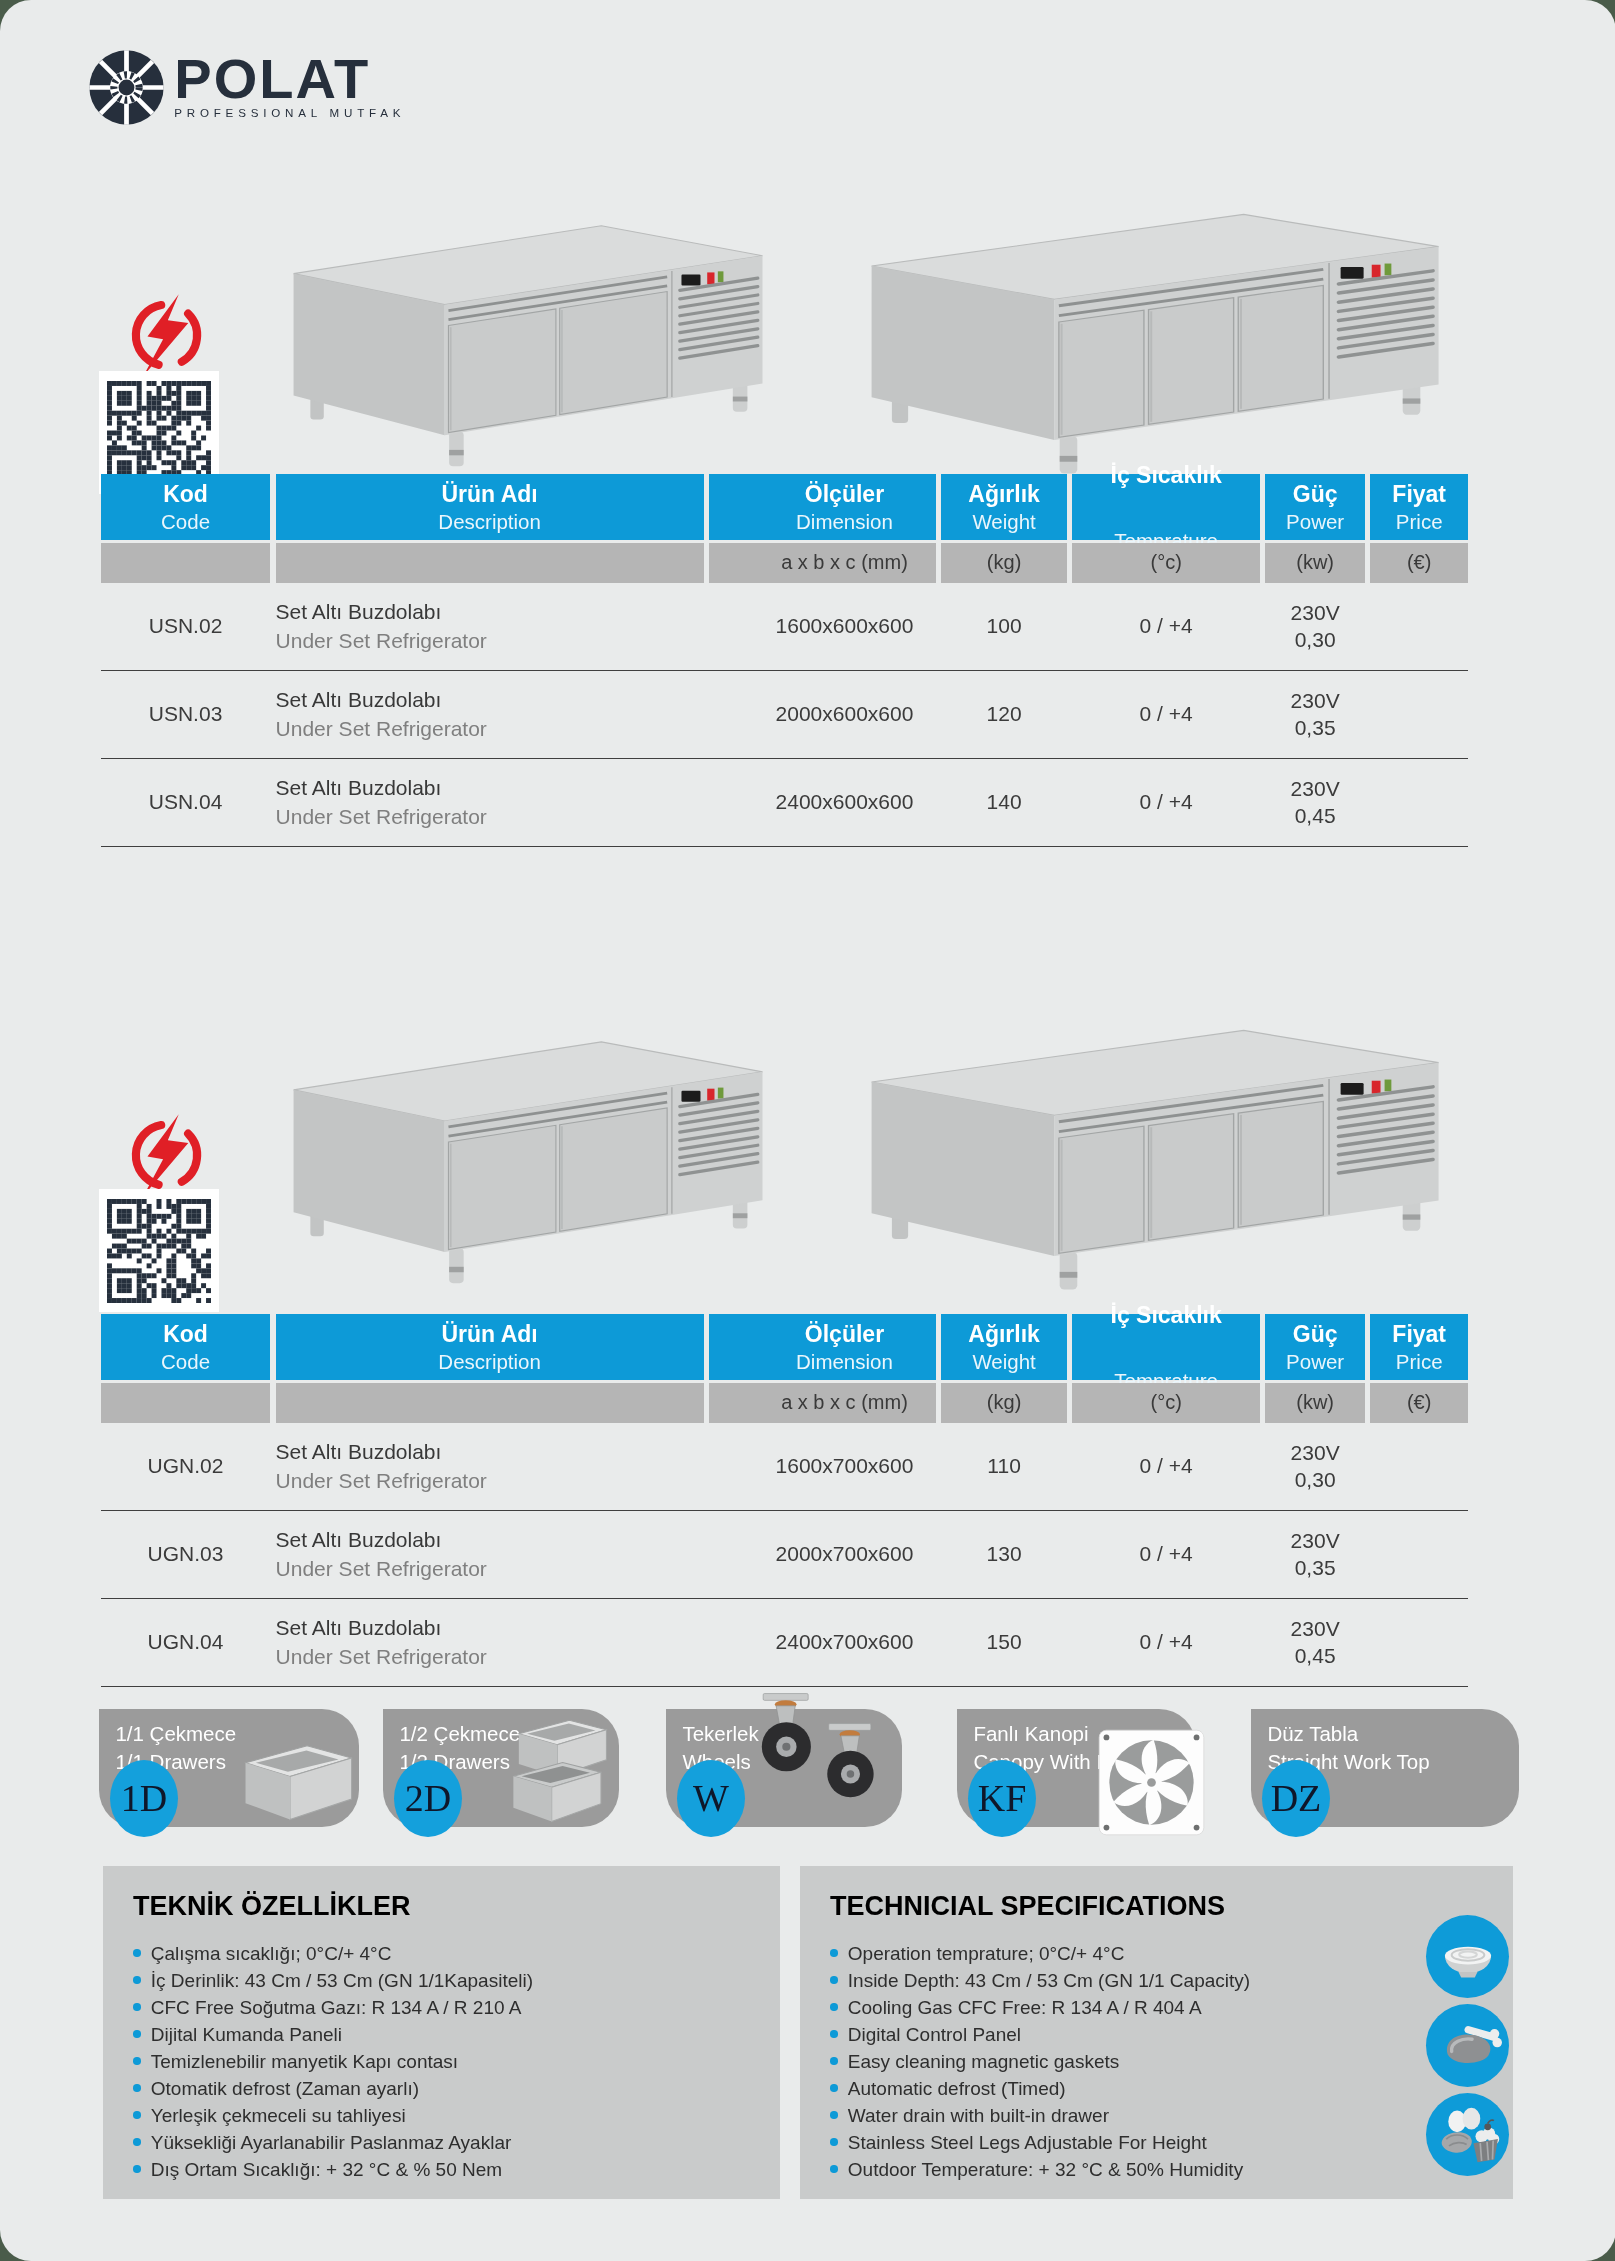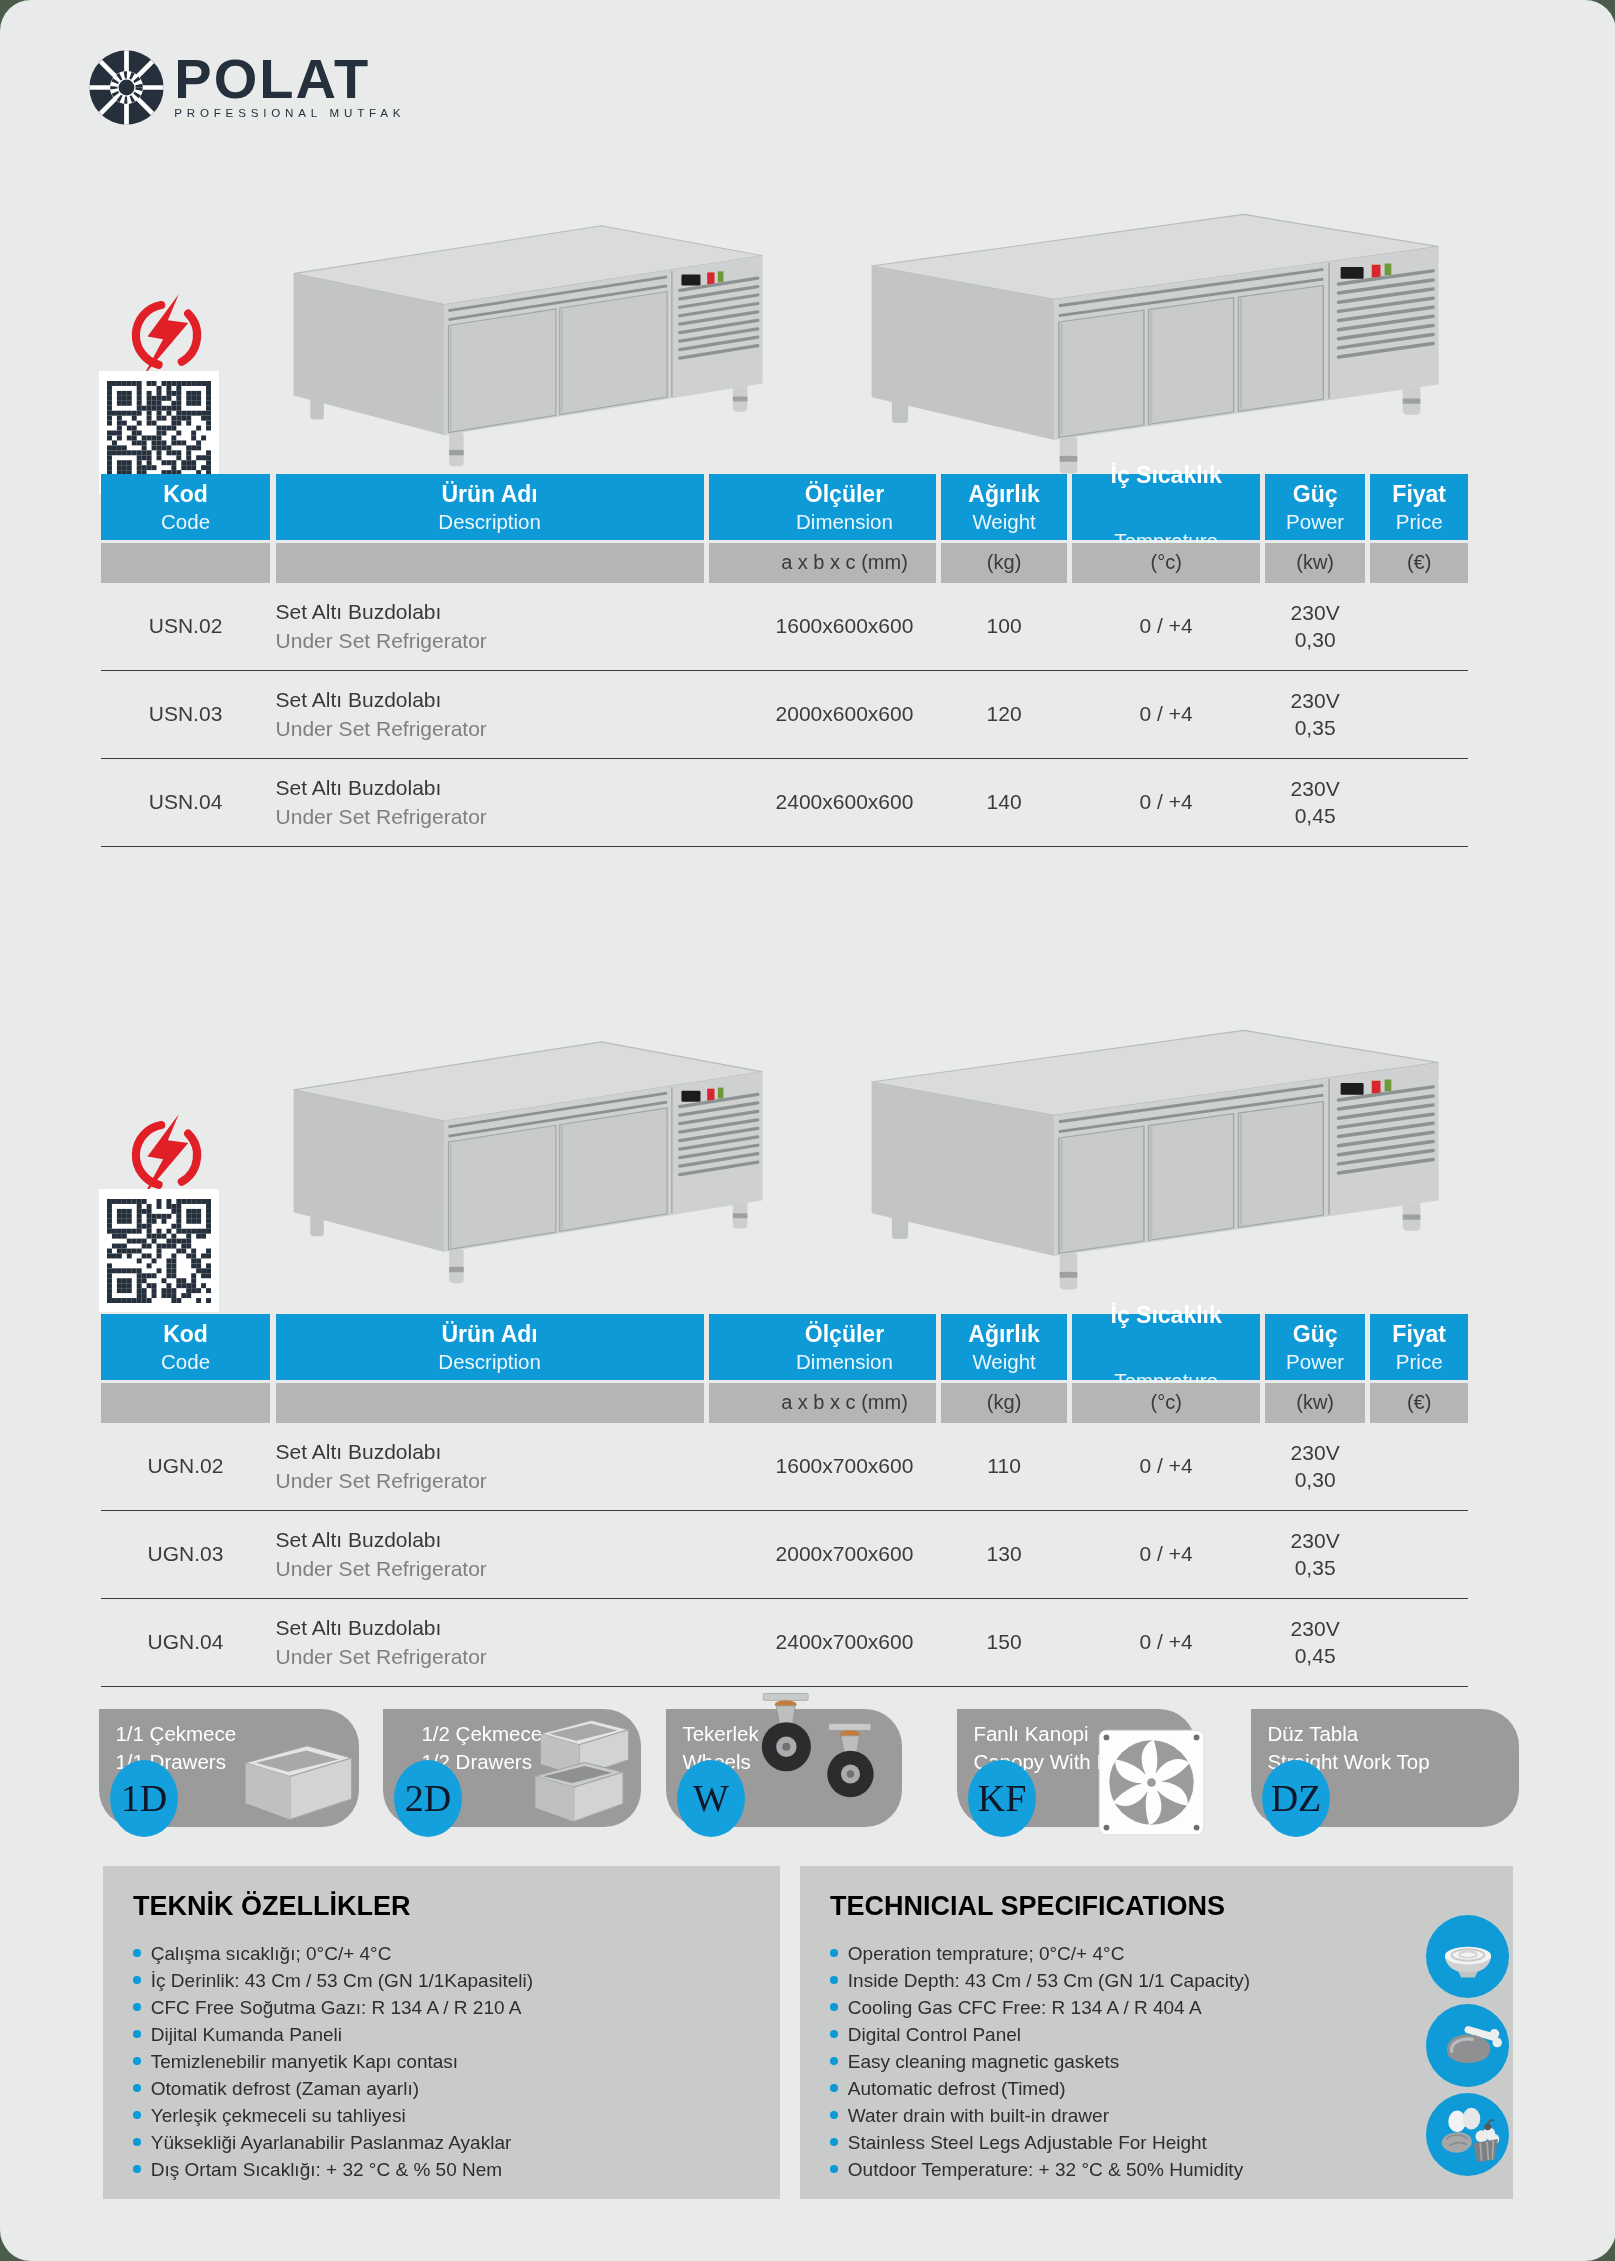--- a/index.html
+++ b/index.html
@@ -905,21 +905,21 @@
         <div class="badge-en">1/1 Drawers</div>
       </div>
     <div class="badge-code">1D</div>
     <svg class="badge-art" style="right:4.1px;top:16.4px;width:130px;height:103px;" viewBox="0 0 190 150">
       <polygon points="30,55 120,30 185,48 95,75" fill="#e3e4e4" stroke="#9fa1a1" stroke-width="1.5"></polygon>
       <polygon points="45,55 119,37 166,50 92,68" fill="#a7a9a9"></polygon>
       <polygon points="95,75 185,48 185,108 95,138" fill="#d2d3d3" stroke="#a5a7a7" stroke-width="1.5"></polygon>
       <polygon points="30,55 95,75 95,138 30,114" fill="#bfc1c1"></polygon>
     </svg>
   </div>
-  <div class="badge" style="left:383px;width:236px;padding-left:22px;">
+  <div class="badge" style="left:383px;width:236px;">
     <div class="badge-txt">
         <div class="badge-tr">1/2 Çekmece</div>
         <div class="badge-en">1/2 Drawers</div>
       </div>
     <div class="badge-code">2D</div>
     <svg class="badge-art" style="right:2.7px;top:-8.2px;width:130px;height:130px;" viewBox="0 0 190 190">
       <g>
         <polygon points="48,48 122,28 176,42 104,64" fill="#e3e4e4" stroke="#9fa1a1" stroke-width="1.5"></polygon>
         <polygon points="60,48 121,33 160,43 100,58" fill="#a7a9a9"></polygon>
         <polygon points="104,64 176,42 176,86 104,110" fill="#d2d3d3" stroke="#a5a7a7" stroke-width="1.5"></polygon>

